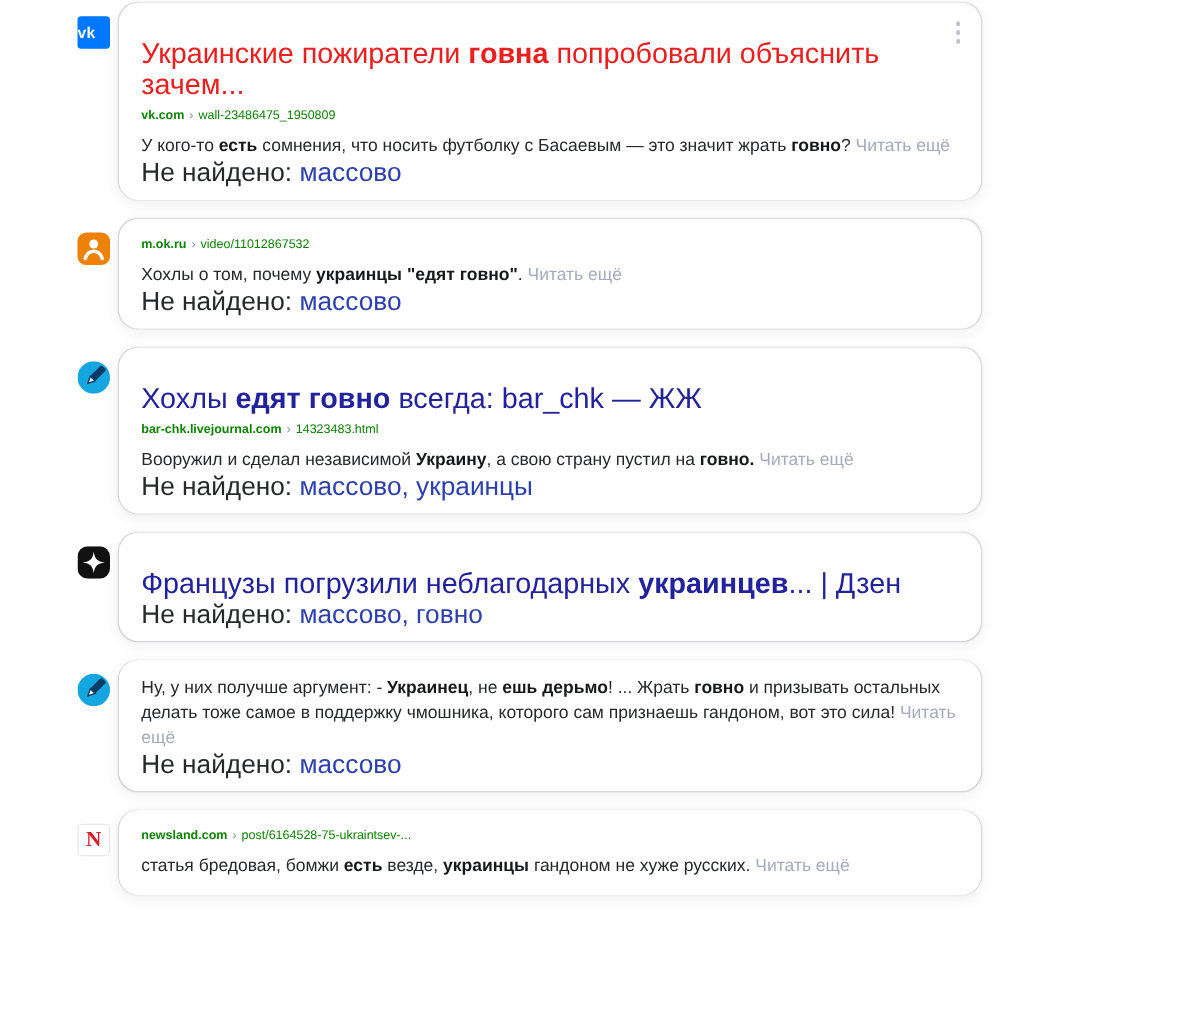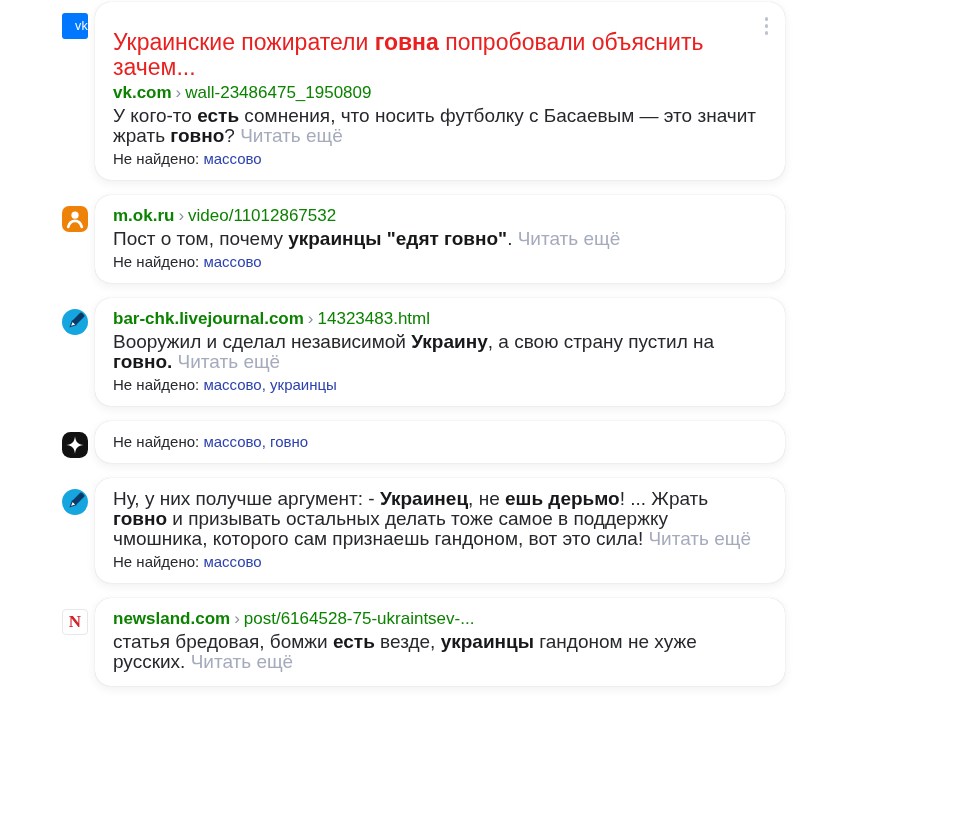--- a/index.html
+++ b/index.html
@@ -10,44 +10,44 @@
   html,body{margin:0;padding:0;}
   body{
     width:954px;height:820px;overflow:hidden;background:#fff;
     font-family:"Liberation Sans","DejaVu Sans",sans-serif;color:var(--text);
   }
   .results{padding:2px 0 0 62px;width:954px;}
   .row{display:flex;align-items:flex-start;margin-bottom:15px;}
   .favicon{width:26px;height:26px;flex:none;margin-top:11px;margin-right:7px;}
   .fv{display:block;width:26px;height:26px;}
   .fv svg{display:block;width:26px;height:26px;}
-  .fv.vk{background:#0077ff;border-radius:3px;color:#fff;font-weight:400;font-size:12.5px;line-height:26px;text-align:right;letter-spacing:.2px;}
+  .fv.vk{background:#0077ff;border-radius:3px;color:#fff;font-weight:700;font-size:12.5px;line-height:26px;text-align:left;letter-spacing:.2px;}
   .fv.ok{background:#ee8208;border-radius:7px;overflow:hidden;}
   .fv.nl{background:#fff;border:1px solid #e6e8ec;border-radius:4px;color:#d3202a;
          font-family:"Liberation Serif",serif;font-weight:700;font-size:17px;line-height:23px;text-align:center;}
   .card{
     position:relative;width:690px;background:#fff;border-radius:16px;
     padding:11px 18px 11px 18px;
     box-shadow:0 0 1px rgba(46,48,70,.25), 0 3px 10px rgba(46,48,70,.08);
   }
   .menu{position:absolute;top:13px;right:15px;padding:2px;cursor:pointer;}
   .menu i{display:block;width:3.5px;height:3.5px;border-radius:50%;background:#bcc2cf;margin:0 auto 3.5px;}
   .title{display:block;font-size:23px;line-height:25px;margin:17px 0 3px 0;text-decoration:none;cursor:pointer;}
   .title.normal{color:var(--link);}
   .title.visited{color:var(--visited);}
   .title.hovered{color:var(--hovered);}
   .title b{font-weight:700;}
-  .urlline{font-size:17px;line-height:19px;margin-bottom:4px;cursor:pointer;}
+  .urlline{font-size:10px;line-height:19px;margin-bottom:4px;cursor:pointer;}
   .domain{color:var(--green);font-weight:700;}
   .sep{color:var(--sep);padding:0 4px;}
   .path{color:var(--green);}
-  .snippet{font-size:19px;line-height:20px;margin-bottom:3px;color:var(--text);}
+  .snippet{font-size:14px;line-height:20px;margin-bottom:3px;color:var(--text);}
   .snippet b{font-weight:700;color:#17181a;}
   .readmore{color:var(--muted);cursor:pointer;}
-  .notfound{font-size:15px;line-height:20px;}
+  .notfound{font-size:21px;line-height:20px;}
   .nf-links{color:var(--nf);}
   .nf-links span{cursor:pointer;}
 </style>
 </head>
 <body style="background: rgb(255, 255, 255);">
 
 <div class="results" id="results">
   <div class="row">
     <div class="favicon">
         <span class="fv vk">vk</span>
@@ -77,21 +77,21 @@
             <circle cx="13" cy="9.2" r="3.6" fill="#fff"></circle>
             <path d="M6.2 20.8c1.2-4 3.7-5.9 6.8-5.9s5.6 1.9 6.8 5.9" fill="none" stroke="#fff" stroke-width="2.8" stroke-linecap="round"></path>
           </svg>
         </span>
       </div>
     <div class="card">
 
       <div class="urlline">
         <span class="domain">m.ok.ru</span><span class="sep">›</span><span class="path">video/11012867532</span>
       </div>
-      <div class="snippet"><span>Пост о том, почему </span><b>украинцы "едят говно"</b><span>. </span><span class="readmore">Читать ещё</span></div>
+      <div class="snippet"><span>Хохлы о том, почему </span><b>украинцы "едят говно"</b><span>. </span><span class="readmore">Читать ещё</span></div>
       <div class="notfound">
         <span>Не найдено: </span>
         <span class="nf-links"><span>массово</span></span>
       </div>
     </div>
   </div>
 
   <div class="row">
     <div class="favicon">
         <span class="fv lj">
@@ -99,20 +99,21 @@
             <circle cx="13" cy="13" r="13" fill="#15a5df"></circle>
             <g transform="rotate(45 13 13)">
               <rect x="10.2" y="1.6" width="5.6" height="12.6" rx="1.2" fill="#0b3a66"></rect>
               <path d="M10.4 14.2h5.2L13 19.6z" fill="#fff" stroke="#0b3a66" stroke-width="1.1"></path>
             </g>
           </svg>
         </span>
       </div>
     <div class="card">
 
+      <a class="title visited"><span>Хохлы </span><b>едят говно</b><span> всегда: bar_chk — ЖЖ</span></a>
       <div class="urlline">
         <span class="domain">bar-chk.livejournal.com</span><span class="sep">›</span><span class="path">14323483.html</span>
       </div>
       <div class="snippet"><span>Вооружил и сделал независимой </span><b>Украину</b><span>, а свою страну пустил на </span><b>говно.</b><span> </span><span class="readmore">Читать ещё</span></div>
       <div class="notfound">
         <span>Не найдено: </span>
         <span class="nf-links"><span>массово</span>, <span>украинцы</span></span>
       </div>
     </div>
   </div>
@@ -121,20 +122,21 @@
     <div class="favicon">
         <span class="fv dz">
           <svg viewBox="0 0 26 26">
             <rect width="26" height="26" rx="8.5" fill="#111"></rect>
             <path d="M13 4.2c.7 5.9 2.9 8.1 8.8 8.8-5.9.7-8.1 2.9-8.8 8.8-.7-5.9-2.9-8.1-8.8-8.8 5.9-.7 8.1-2.9 8.8-8.8z" fill="#fff"></path>
           </svg>
         </span>
       </div>
     <div class="card">
 
+      <a class="title visited"><span>Французы погрузили неблагодарных </span><b>украинцев</b><span>... | Дзен</span></a>
       <div class="notfound">
         <span>Не найдено: </span>
         <span class="nf-links"><span>массово</span>, <span>говно</span></span>
       </div>
     </div>
   </div>
 
   <div class="row">
     <div class="favicon">
         <span class="fv lj">

